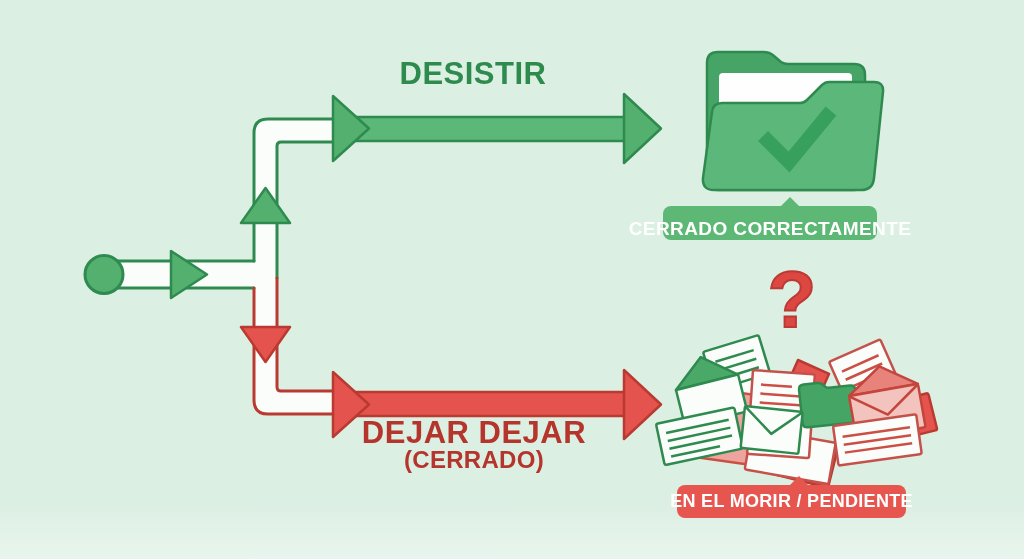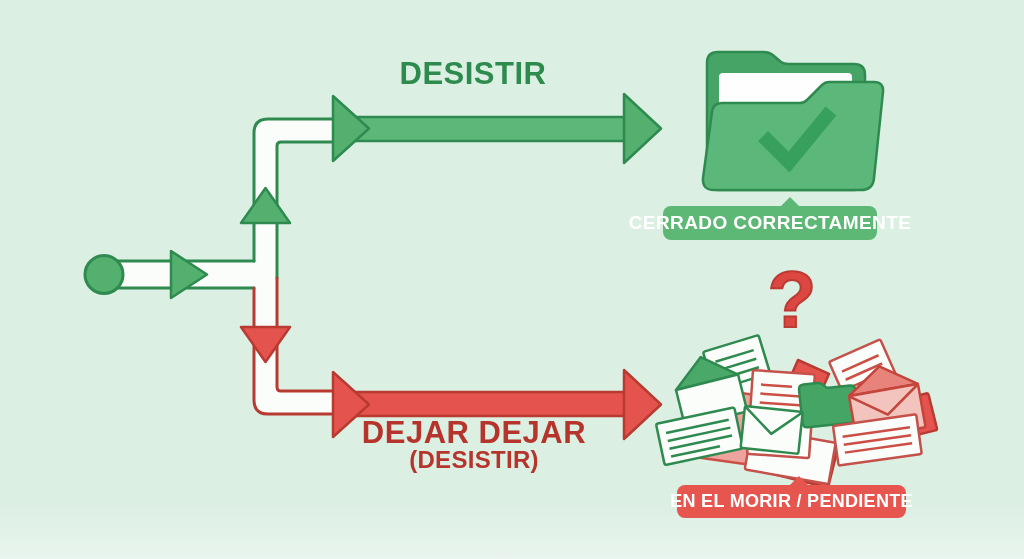--- a/index.html
+++ b/index.html
@@ -33,21 +33,21 @@
   }
   .badge .pointer{
     position:absolute;top:-9px;
     width:0;height:0;
     border-left:10px solid transparent;
     border-right:10px solid transparent;
   }
   #badge-formal{
     left:663px;top:206px;width:214px;height:34px;
     background:var(--badge-green-bg,#5cb874);
-    font-size:19px;letter-spacing:.4px;
+    font-size:19px;letter-spacing:.4px;align-items:flex-end;
   }
   #badge-formal .pointer{left:117px;border-bottom:10px solid var(--badge-green-bg,#5cb874);}
   #badge-informal{
     left:677px;top:485px;width:229px;height:33px;
     background:var(--badge-red-bg,#e6564f);
     font-size:18px;letter-spacing:.3px;
   }
   #badge-informal .pointer{left:112px;border-bottom:10px solid var(--badge-red-bg,#e6564f);}
   #qmark{
     position:absolute;left:750px;top:260px;width:84px;
@@ -204,21 +204,21 @@
           <line x1="8" y1="20" x2="76" y2="20"></line>
           <line x1="8" y1="28" x2="76" y2="28"></line>
         </g>
       </g>
     </g>
   </svg>
 
   <div class="label main green-text" style="left:348px;top:58px;width:250px;">DESISTIR</div>
 
   <div class="label main red-text" style="left:345px;top:417px;width:258px;">DEJAR DEJAR</div>
-  <div class="label sub red-text" style="left:345px;top:447px;width:258px;">(DESISTIR)</div>
+  <div class="label sub red-text" style="left:345px;top:447px;width:258px;">(CERRADO)</div>
 
   <div class="badge" id="badge-formal">
     <span class="pointer"></span>
     <span>CERRADO CORRECTAMENTE</span>
   </div>
 
   <div class="badge" id="badge-informal">
     <span class="pointer"></span>
     <span>EN EL MORIR / PENDIENTE</span>
   </div>

